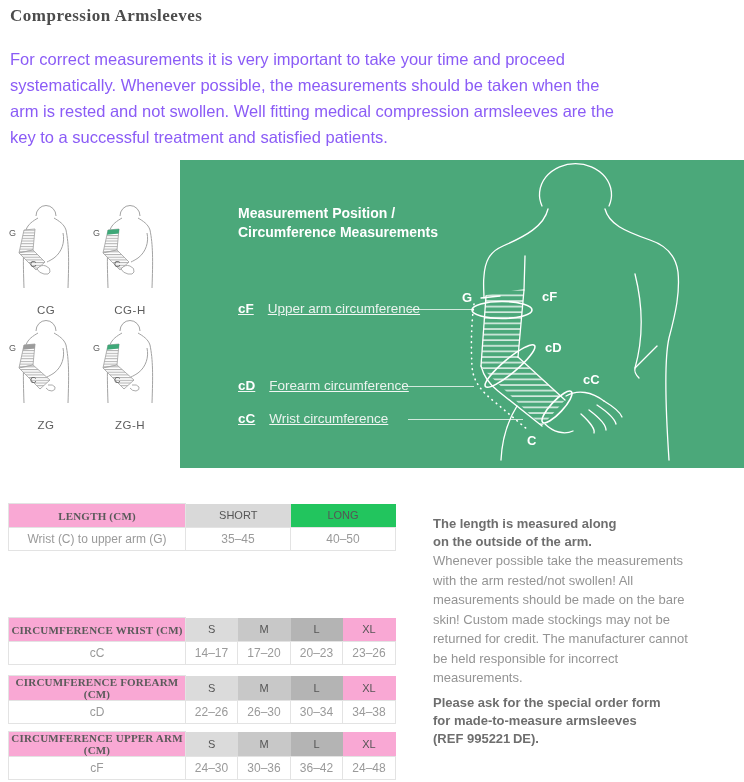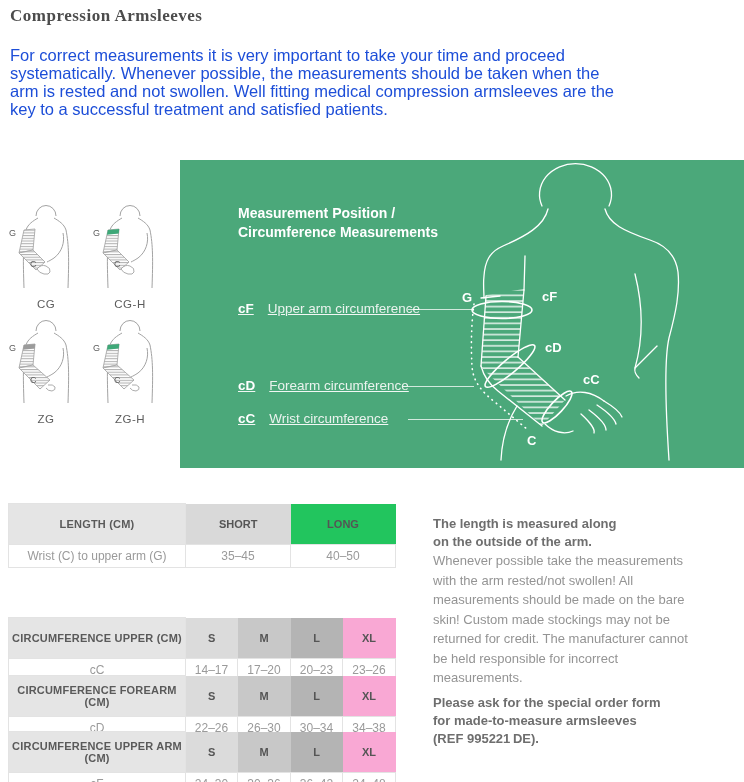--- a/index.html
+++ b/index.html
@@ -8,46 +8,46 @@
     position:relative; width:744px; height:782px; background:#fff; overflow:hidden;
     font-family:"Liberation Sans", sans-serif;
   }
   .title {
     position:absolute; left:10px; top:6px;
     font-family:Liberation Serif, serif;
     font-size:17px; font-weight:bold; color:#4c4c4c; letter-spacing:0.5px;
   }
   .intro {
     position:absolute; left:10px; top:46px; width:610px;
-    font-size:16.5px; line-height:18px; color:#1d4ed8;
+    font-size:16.5px; line-height:26px; color:#8b5cf6;
   }
   
   .green-panel {
     position:absolute; left:180px; top:160px; width:564px; height:308px;
     background:#4BA87A;
   }
   .panel-heading {
     position:absolute; left:58px; top:44px;
     color:#fff; font-size:14px; font-weight:bold; line-height:19px;
   }
   .measure-row { position:absolute; color:#f2f7f4; font-size:13.5px;text-decoration:underline; }
   .measure-row b { color:#fff; font-weight:bold; margin-right:14px; }
   .measure-row span { color:#eaf3ee; }
   .leader { position:absolute; height:1px; background:rgba(255,255,255,0.75); }
   .body-svg { position:absolute; left:258px; top:0; }
   
   .fig-cell { position:absolute; width:84px; text-align:center; }
-  .fig-caption { font-size:11.5px; color:#5c5c5c; letter-spacing:0.5px; margin-top:2px; }
+  .fig-caption { font-size:11.5px; color:#5c5c5c; letter-spacing:0.5px; margin-top:8px; }
   
   .size-table { position:absolute; left:8px; width:387px; border-collapse:collapse; table-layout:fixed; }
   .size-table td, .size-table th { border:1px solid #e3e3e3; text-align:center; vertical-align:middle; }
   .size-table th.label-h {
-    background:#e5e5e5; color:#5a5a5a; font-size:11px; font-weight:bold; height:24px; letter-spacing:0.2px;
-  }
-  .size-table th.col-h { color:#555; font-size:11px; font-weight:bold; height:41px; border:none; }
+    background:#f9a8d4; color:#5a5a5a; font-size:11px; font-weight:bold; height:24px; letter-spacing:0.2px;font-family:Liberation Serif, serif;
+  }
+  .size-table th.col-h { color:#555; font-size:11px; font-weight:normal; height:24px; border:none; }
   .size-table td { color:#9a9a9a; font-size:12px; height:23px; background:#fff; }
   .bg-s  { background:#dbdbdb; }
   .bg-m  { background:#c8c8c8; }
   .bg-l  { background:#b4b4b4; }
   .bg-xl { background:#f9a8d4; }
   .bg-short { background:#d9d9d9; }
   .bg-long  { background:#22c55e; }
   
   .note { position:absolute; left:433px; width:290px; white-space:pre-line; }
   .note-bold { font-size:13px; font-weight:bold; color:#6e6e6e; line-height:18px; }
@@ -235,21 +235,21 @@
   <table class="size-table" style="top:617px;">
     <colgroup>
         <col style="width:177px">
         <col style="width:52px">
         <col style="width:53px">
         <col style="width:52px">
         <col style="width:53px">
       </colgroup>
     <tbody>
         <tr>
-      <th class="label-h">CIRCUMFERENCE UPPER (CM)</th>
+      <th class="label-h">CIRCUMFERENCE WRIST (CM)</th>
       <th class="col-h bg-s">S</th>
       <th class="col-h bg-m">M</th>
       <th class="col-h bg-l">L</th>
       <th class="col-h bg-xl">XL</th>
     </tr>
     <tr>
       <td>cC</td>
       <td>14–17</td>
       <td>17–20</td>
       <td>20–23</td>

